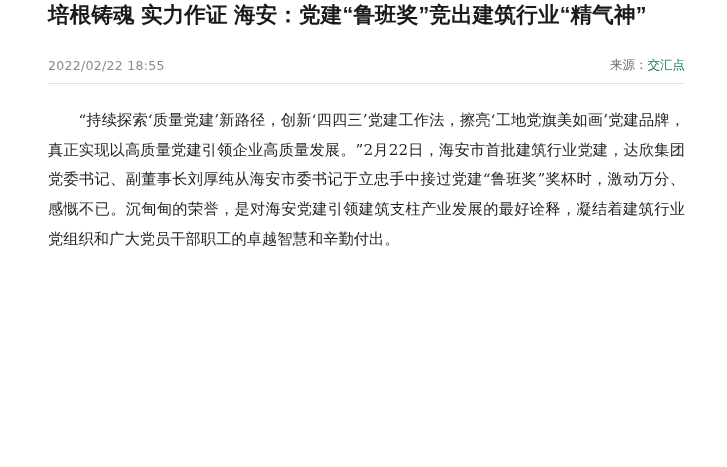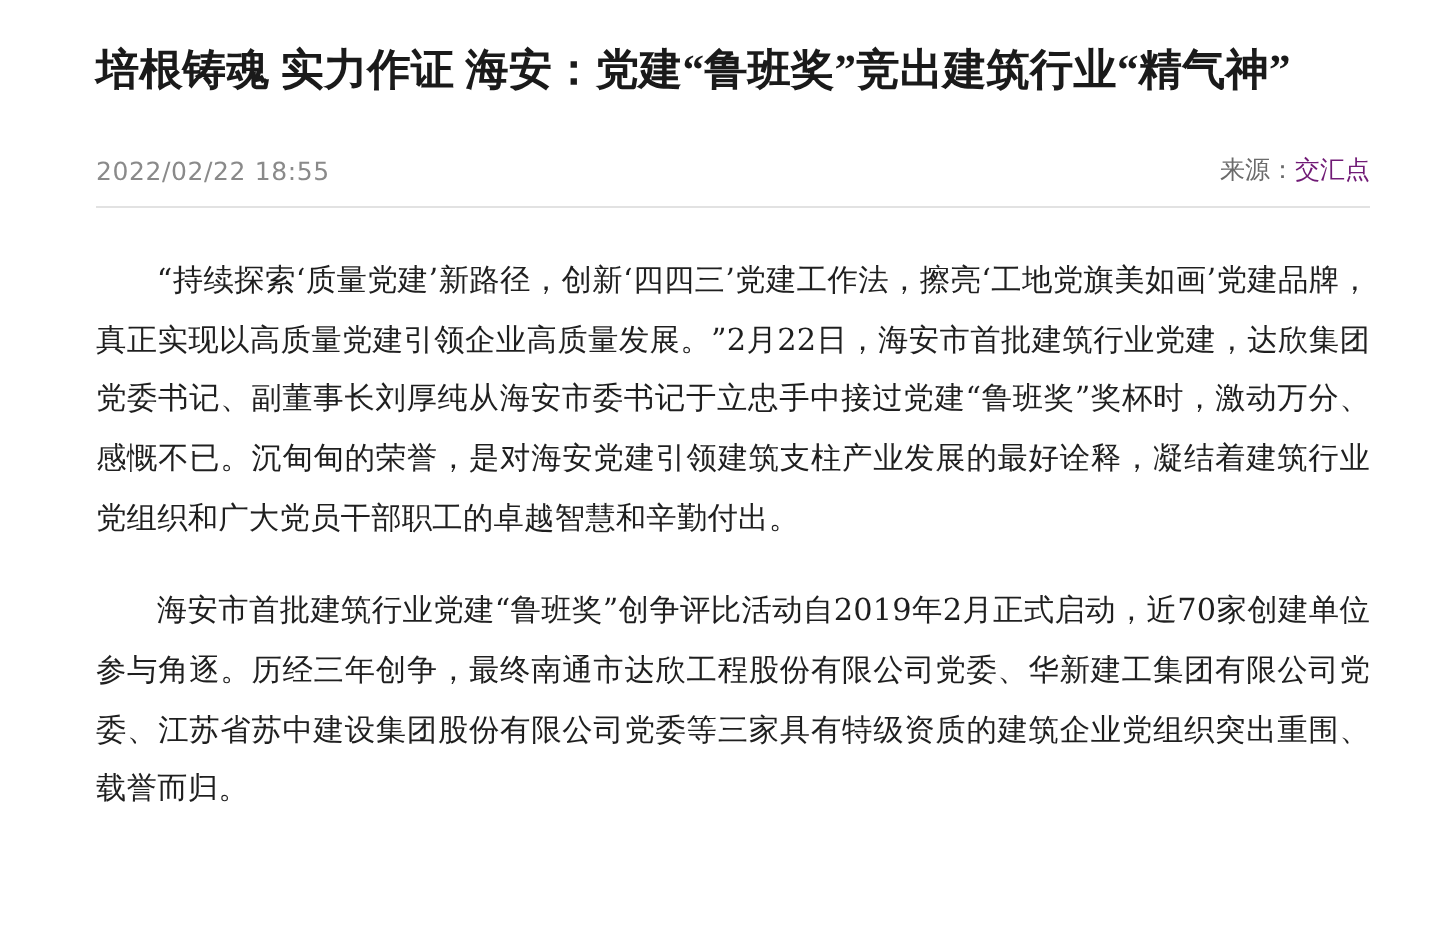--- a/index.html
+++ b/index.html
@@ -18,22 +18,21 @@
     width: 727px;
     height: 467px;
     background: #ffffff;
     box-sizing: border-box;
   }
   .article {
     padding: 0 42px 0 48px;
   }
   .headline {
     margin: 0;
-    padding-top: 20px;
-    font-family: Liberation Serif, serif;
+    font-family: Liberation Sans, sans-serif;
     font-size: 21.5px;
     font-weight: bold;
     line-height: 1.45;
     color: #1a1a1a;
     letter-spacing: 0.2px;
   }
   .meta-row {
     display: flex;
     align-items: center;
     justify-content: space-between;
@@ -47,21 +46,21 @@
     color: #8a8a8a;
     font-family: "DejaVu Sans", "Liberation Sans", sans-serif;
     letter-spacing: 0.3px;
   }
   .meta-source {
     font-size: 12.5px;
     color: #6b6b6b;
     font-family: "DejaVu Sans", "Liberation Sans", sans-serif;
   }
   .meta-source .src-link {
-    color: #701a75;
+    color: #0f766e;
     cursor: pointer;
   }
   .body-text {
     margin-top: 22px;
   }
   .para {
     margin: 0 0 17px 0;
     font-family: "DejaVu Serif", "Liberation Serif", serif;
     font-size: 15.2px;
     line-height: 1.95;
@@ -81,17 +80,16 @@
 
     <div class="meta-row">
       <span class="meta-date">2022/02/22 18:55</span>
       <span class="meta-source">
         <span>来源：</span><span class="src-link">交汇点</span>
       </span>
     </div>
 
     <div class="body-text">
       <p class="para">“持续探索‘质量党建’新路径，创新‘四四三’党建工作法，擦亮‘工地党旗美如画’党建品牌，真正实现以高质量党建引领企业高质量发展。”2月22日，海安市首批建筑行业党建，达欣集团党委书记、副董事长刘厚纯从海安市委书记于立忠手中接过党建“鲁班奖”奖杯时，激动万分、感慨不已。沉甸甸的荣誉，是对海安党建引领建筑支柱产业发展的最好诠释，凝结着建筑行业党组织和广大党员干部职工的卓越智慧和辛勤付出。</p>
-      <p class="para">海安市首批建筑行业党建“鲁班奖”创争评比活动自2019年2月正式启动，近70家创建单位参与角逐。历经三年创争，最终南通市达欣工程股份有限公司党委、华新建工集团有限公司党委、江苏省苏中建设集团股份有限公司党委等三家具有特级资质的建筑企业党组织突出重围、载誉而归。</p>
     </div>
 
   </div>
 </div>
 
 </body></html>

